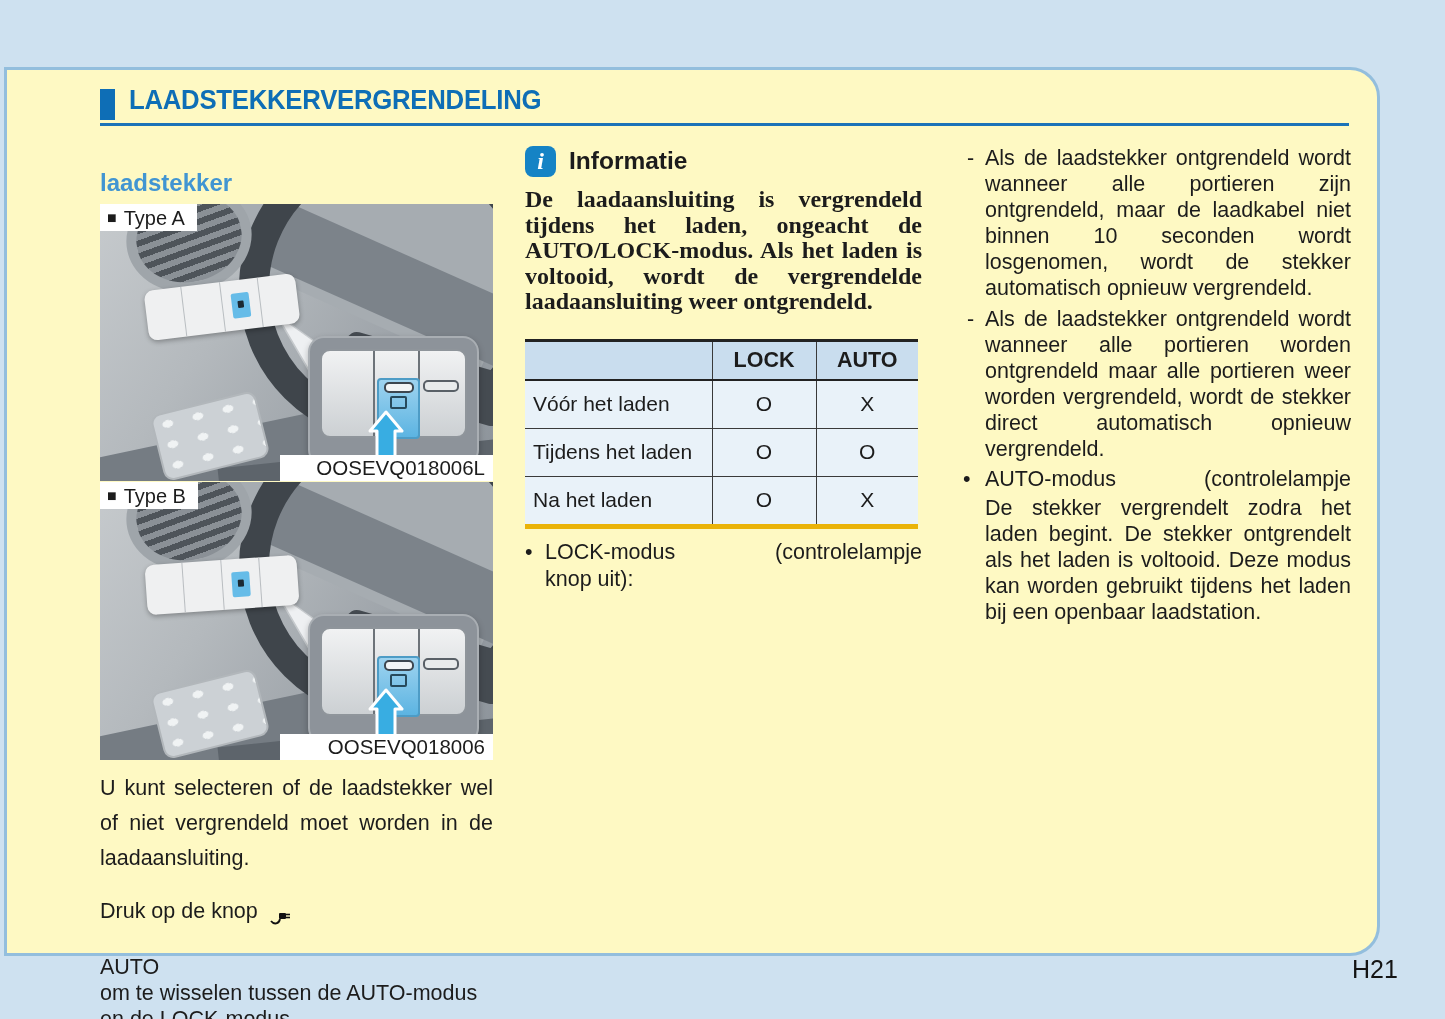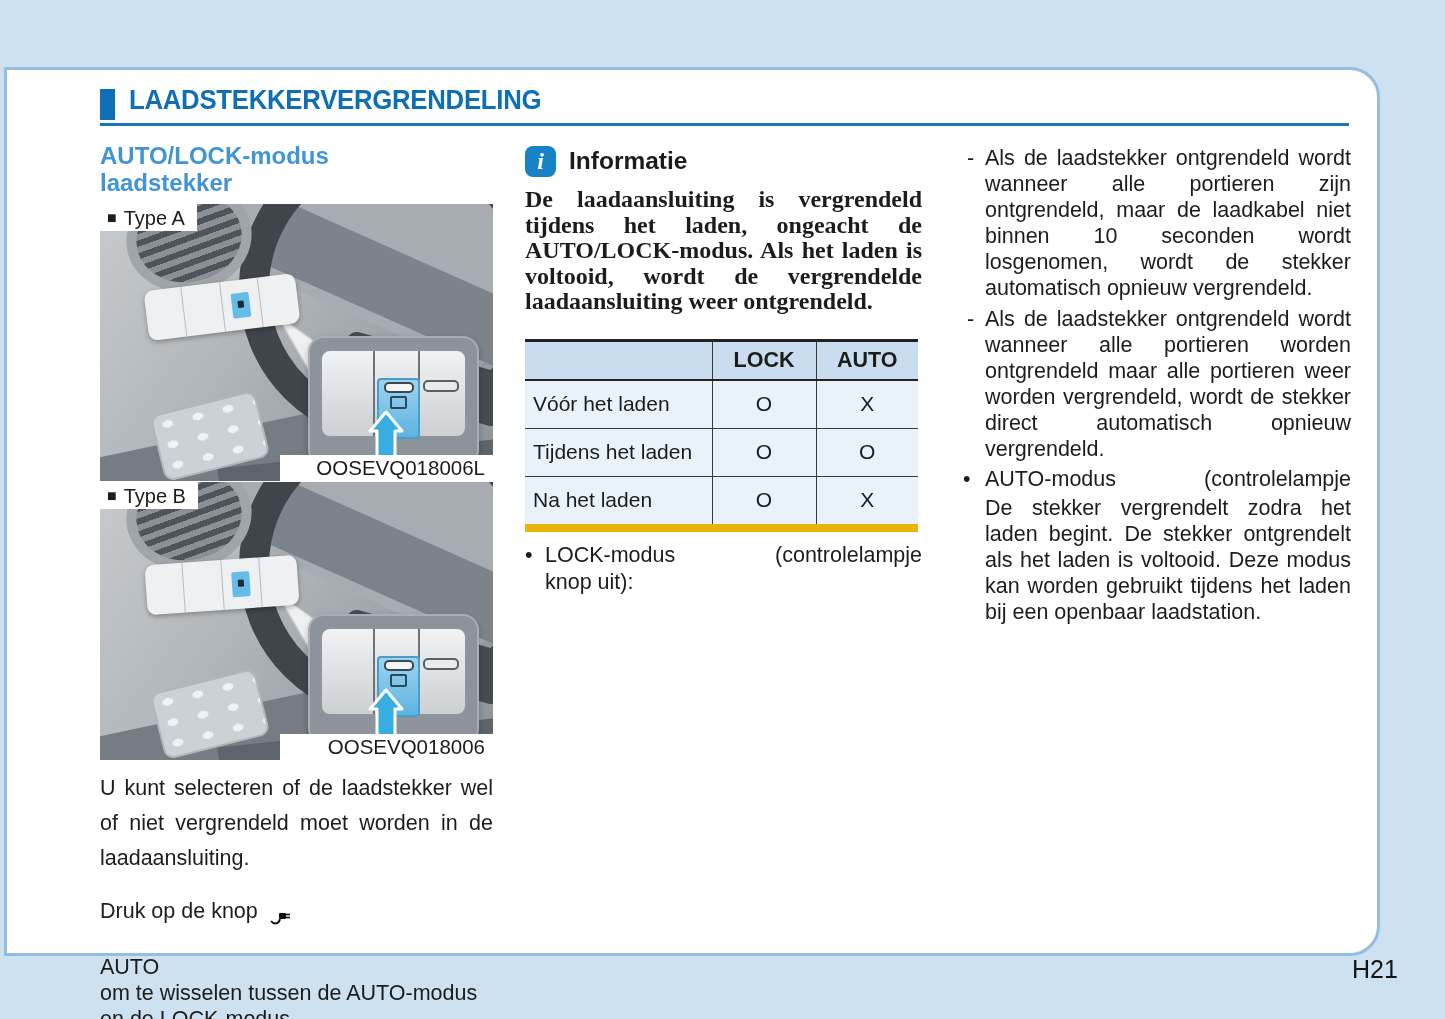--- a/index.html
+++ b/index.html
@@ -1,18 +1,18 @@
 <!DOCTYPE html>
 <html><head>
 <meta charset="utf-8">
 <style>
   html,body{margin:0;padding:0;}
   .page{position:relative;width:1445px;height:1019px;background:#cee1f0;
         font-family:"Liberation Sans",sans-serif;color:#1c1c1c;overflow:hidden;}
-  .content{position:absolute;left:4px;top:67px;width:1370px;height:883px;background:#ffffff;
+  .content{position:absolute;left:4px;top:67px;width:1370px;height:883px;background:#fef9c3;
            border:3px solid #93bedd;border-radius:0 30px 30px 0;}
   
   .chapter-bar{position:absolute;left:93px;top:19px;width:15px;height:31px;background:#0e6eb6;}
   .chapter-title{position:absolute;left:122px;top:14px;margin:0;font-size:28px;font-weight:bold;
                  color:#0e6eb6;letter-spacing:-.3px;transform:scaleX(.92);transform-origin:left;white-space:nowrap;}
   .chapter-rule{position:absolute;left:93px;top:53px;width:1249px;height:3px;background:#1b73b8;}
   .page-num{position:absolute;left:1352px;top:955px;font-size:25px;color:#141414;}
   
   .col{position:absolute;font-size:21.5px;line-height:26px;}
   .col-left{left:93px;top:72px;width:393px;}
@@ -69,21 +69,21 @@
   
   .info-row{display:flex;align-items:center;gap:13px;height:32px;}
   .info-icon{width:31px;height:31px;border-radius:8px;background:#1583c5;color:#fff;flex:0 0 31px;
              font-family:"Liberation Serif",serif;font-style:italic;font-weight:bold;font-size:24px;
              display:flex;align-items:center;justify-content:center;}
   .info-title{font-size:24.5px;font-weight:bold;}
   .info-body{margin-top:10px;font-family:"Liberation Serif",serif;font-weight:bold;font-size:24px;line-height:25.5px;}
   .ital-h{margin-top:37px;font-size:22.5px;font-weight:bold;font-style:italic;line-height:27px;}
   .ital-h .l1{text-align:justify;text-align-last:justify;}
   .spec-table{margin-top:17px;width:393px;border-collapse:collapse;font-size:21px;
-              border-top:3px solid #222;border-bottom:8px solid #eab308;}
+              border-top:3px solid #222;border-bottom:5px solid #eab308;}
   .spec-table th{background:#c9ddee;height:35px;font-size:21.5px;font-weight:bold;border-bottom:2.5px solid #222;}
   .spec-table td{background:#e9f2f9;height:45px;text-align:center;border-top:1.5px solid #3a3a3a;}
   .spec-table td.rowlab{text-align:left;padding-left:8px;}
   .spec-table th+th,.spec-table td+td{border-left:1.5px solid #3a3a3a;}
   .bullet-item{position:relative;padding-left:20px;margin-top:10px;line-height:27px;}
   .bullet-item .dot{position:absolute;left:0;top:0;}
   .bullet-item .l1{text-align:justify;text-align-last:justify;}
   .bullet-body{margin-top:5px;padding-left:20px;line-height:27px;}
   
   .note{position:relative;padding-left:20px;line-height:26px;margin-top:5px;}
@@ -98,21 +98,21 @@
 <body>
 
 <div class="page">
   <div class="content">
 
     <div class="chapter-bar"></div>
     <h1 class="chapter-title">LAADSTEKKERVERGRENDELING</h1>
     <div class="chapter-rule"></div>
 
     <div class="col col-left">
-      <h2 class="subhead"><span>AUTO/LOCK-modus</span><br>
+      <h2 class="subhead"><br>
         <span>laadstekker</span></h2>
 
       
       <figure class="fig" style="margin:0;">
         <div class="sh-band"></div>
         <div class="sh-band2"></div>
         <div class="floor"></div>
         <div class="floor2"></div>
         <div class="wheel"></div>
         <div class="wheel-spoke"></div>

